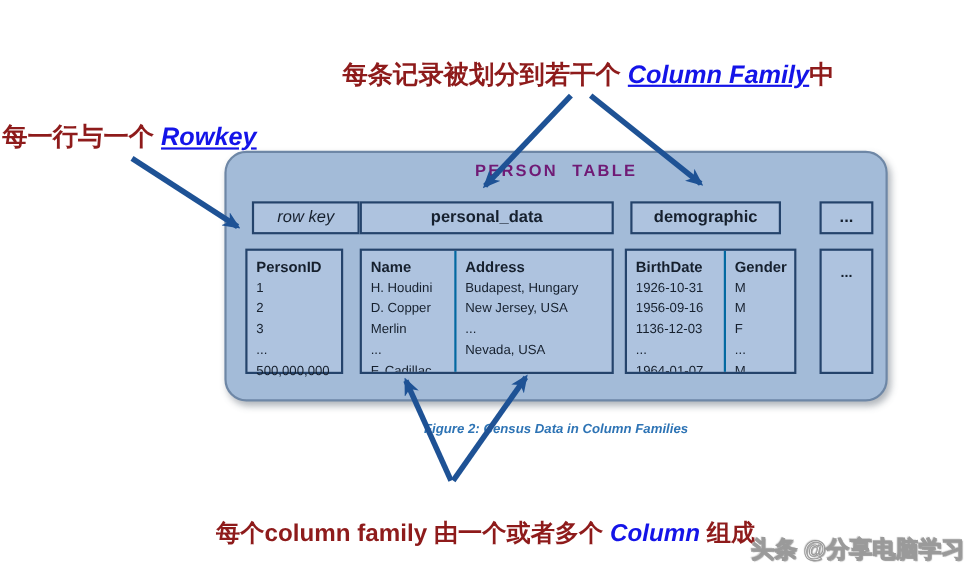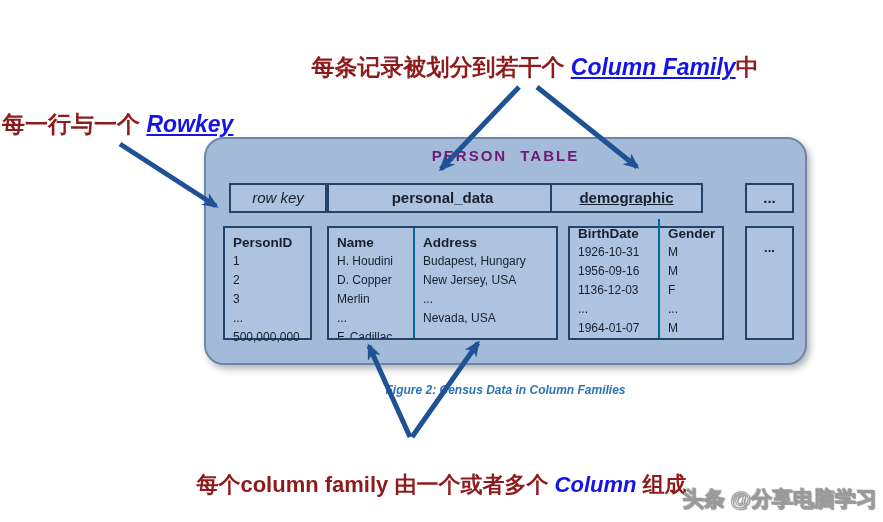--- a/index.html
+++ b/index.html
@@ -48,27 +48,27 @@
   }
   .box {
     position: absolute;
     background: #aec3df;
     border: 2px solid #24436b;
     color: #16202e;
   }
   .hdr-box { height: 30px; line-height: 26px; text-align: center; font-size: 15px; }
   .hdr-rowkey     { left: 23px;  top: 44px; width: 98px;  font-style: italic; font-weight: normal; }
   .hdr-personal   { left: 121px; top: 44px; width: 231px; font-weight: bold; }
-  .hdr-demo       { left: 344px; top: 44px; width: 153px; font-weight: bold; text-decoration: underline; }
+  .hdr-demo       { left: 367px; top: 44px; width: 137px; font-weight: bold; }
   .hdr-more       { left: 539px; top: 44px; width: 49px;  font-weight: bold; }
 
   .data-box { top: 87px; height: 114px; padding: 5px 0 0 0; }
   .data-personid { left: 17px;  width: 89px; }
   .data-personal { left: 121px; width: 231px; display: flex; padding: 0; }
-  .data-demo     { left: 362px; width: 156px; display: flex; padding: 0; align-items: flex-end; }
+  .data-demo     { left: 362px; width: 156px; display: flex; padding: 0; }
   .data-more     { left: 539px; width: 49px; text-align: center; font-weight: bold; font-size: 13px; padding-top: 12px; }
 
   .subcol { padding: 5px 0 0 0; overflow: hidden; }
   .subcol.first { border-right: 2px solid #0369a1; }
   .w-name  { width: 86px; }  .w-addr  { flex: 1; }
   .w-birth { width: 90px; }  .w-gender{ flex: 1; }
 
   .cell-h { font-weight: bold; font-size: 13.5px; line-height: 19px; padding: 0 0 0 8px; white-space: nowrap; }
   .cell   { font-size: 12px; line-height: 19px; padding: 0 0 0 8px; white-space: nowrap; }
 

